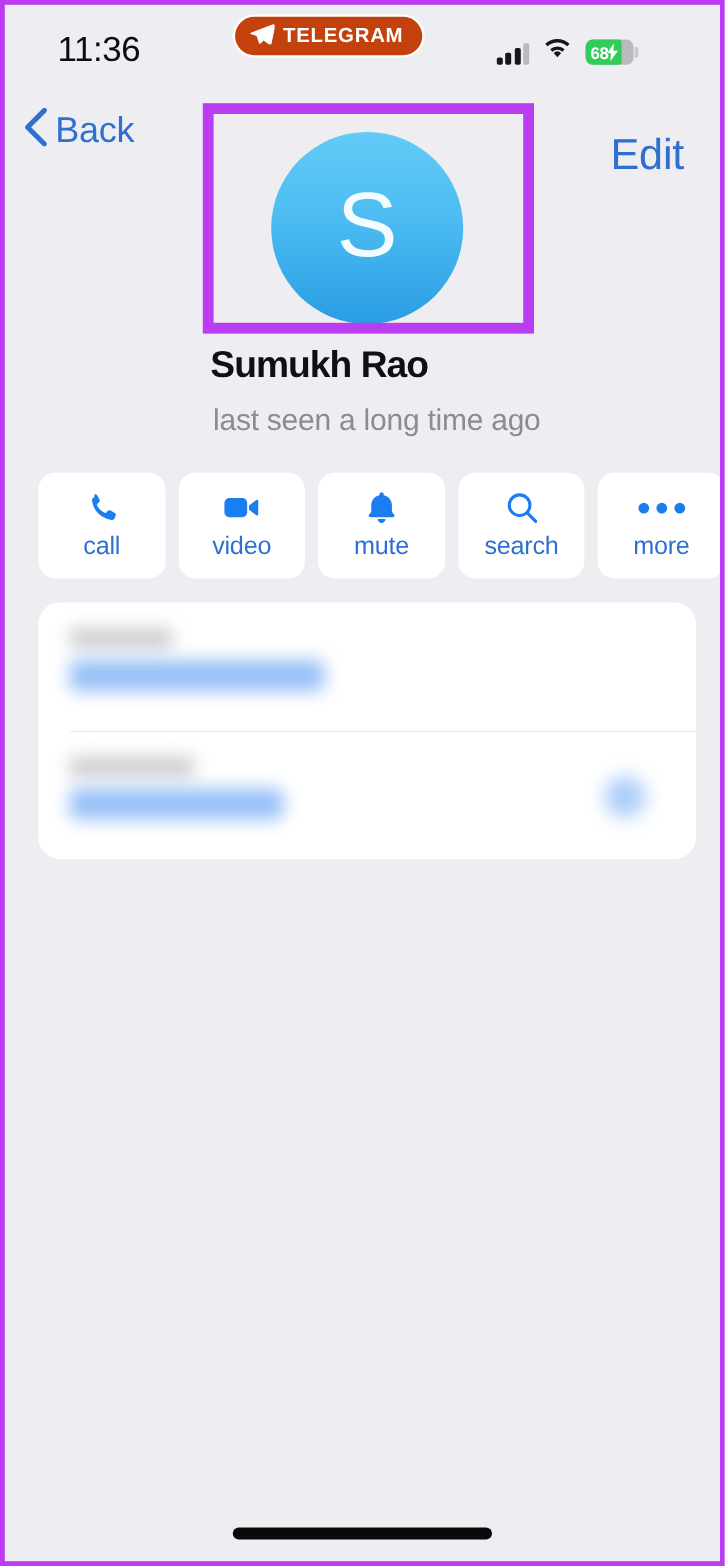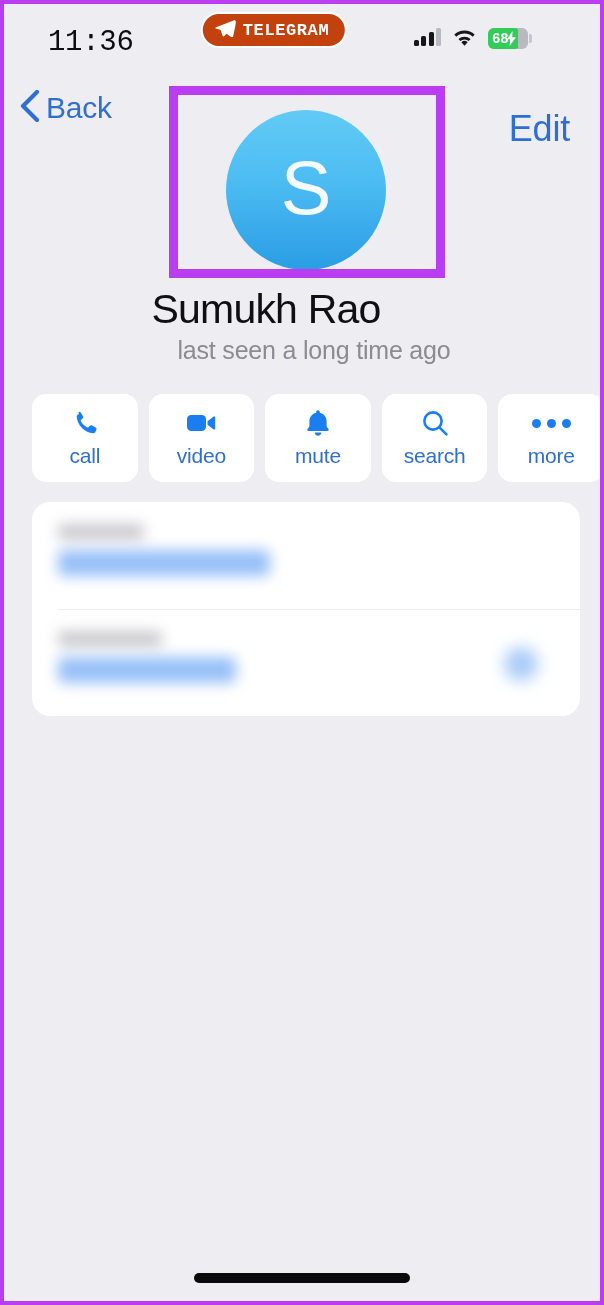--- a/index.html
+++ b/index.html
@@ -21,21 +21,20 @@
     background: #eeedf2;
     overflow: hidden;
   }
 
   
   #status-bar {
     position: absolute;
     left: 0; top: 0;
     width: 540px;
     height: 72px;
-    font-family: Liberation Mono, monospace;
   }
   #status-time {
     position: absolute;
     left: 44px; top: 22px;
     font-size: 29px;
     font-weight: 500;
     color: #0d0d0f;
     letter-spacing: -0.3px;
   }
 
@@ -59,21 +58,21 @@
     font-weight: 700;
     color: #ffffff;
     letter-spacing: 0.6px;
   }
 
   
   #status-right {
     position: absolute;
     right: 16px; top: 24px;
     display: flex;
-    align-items: flex-start;
+    align-items: flex-end;
     gap: 11px;
     height: 26px;
   }
   .signal-bars { display: flex; align-items: flex-end; gap: 2.5px; height: 18px; }
   .signal-bars i { display: block; width: 5px; border-radius: 1.5px; background: #17171a; }
   .signal-bars i:nth-child(1) { height: 6px; }
   .signal-bars i:nth-child(2) { height: 10px; }
   .signal-bars i:nth-child(3) { height: 14px; }
   .signal-bars i:nth-child(4) { height: 18px; background: #b9b9c0; }
 
@@ -175,22 +174,22 @@
     color: #f4fbff;
     line-height: 1;
     margin-top: -4px;
   }
 
   #profile-name {
     position: absolute;
     left: 0; top: 282px;
     width: 524px;
     text-align: center;
-    font-size: 41px;
-    font-weight: 400;
+    font-size: 31px;
+    font-weight: 700;
     color: #101012;
     letter-spacing: -0.8px;
   }
   #profile-status {
     position: absolute;
     left: 0; top: 332px;
     width: 596px;
     text-align: center;
     font-size: 25px;
     color: #8b8b92;

